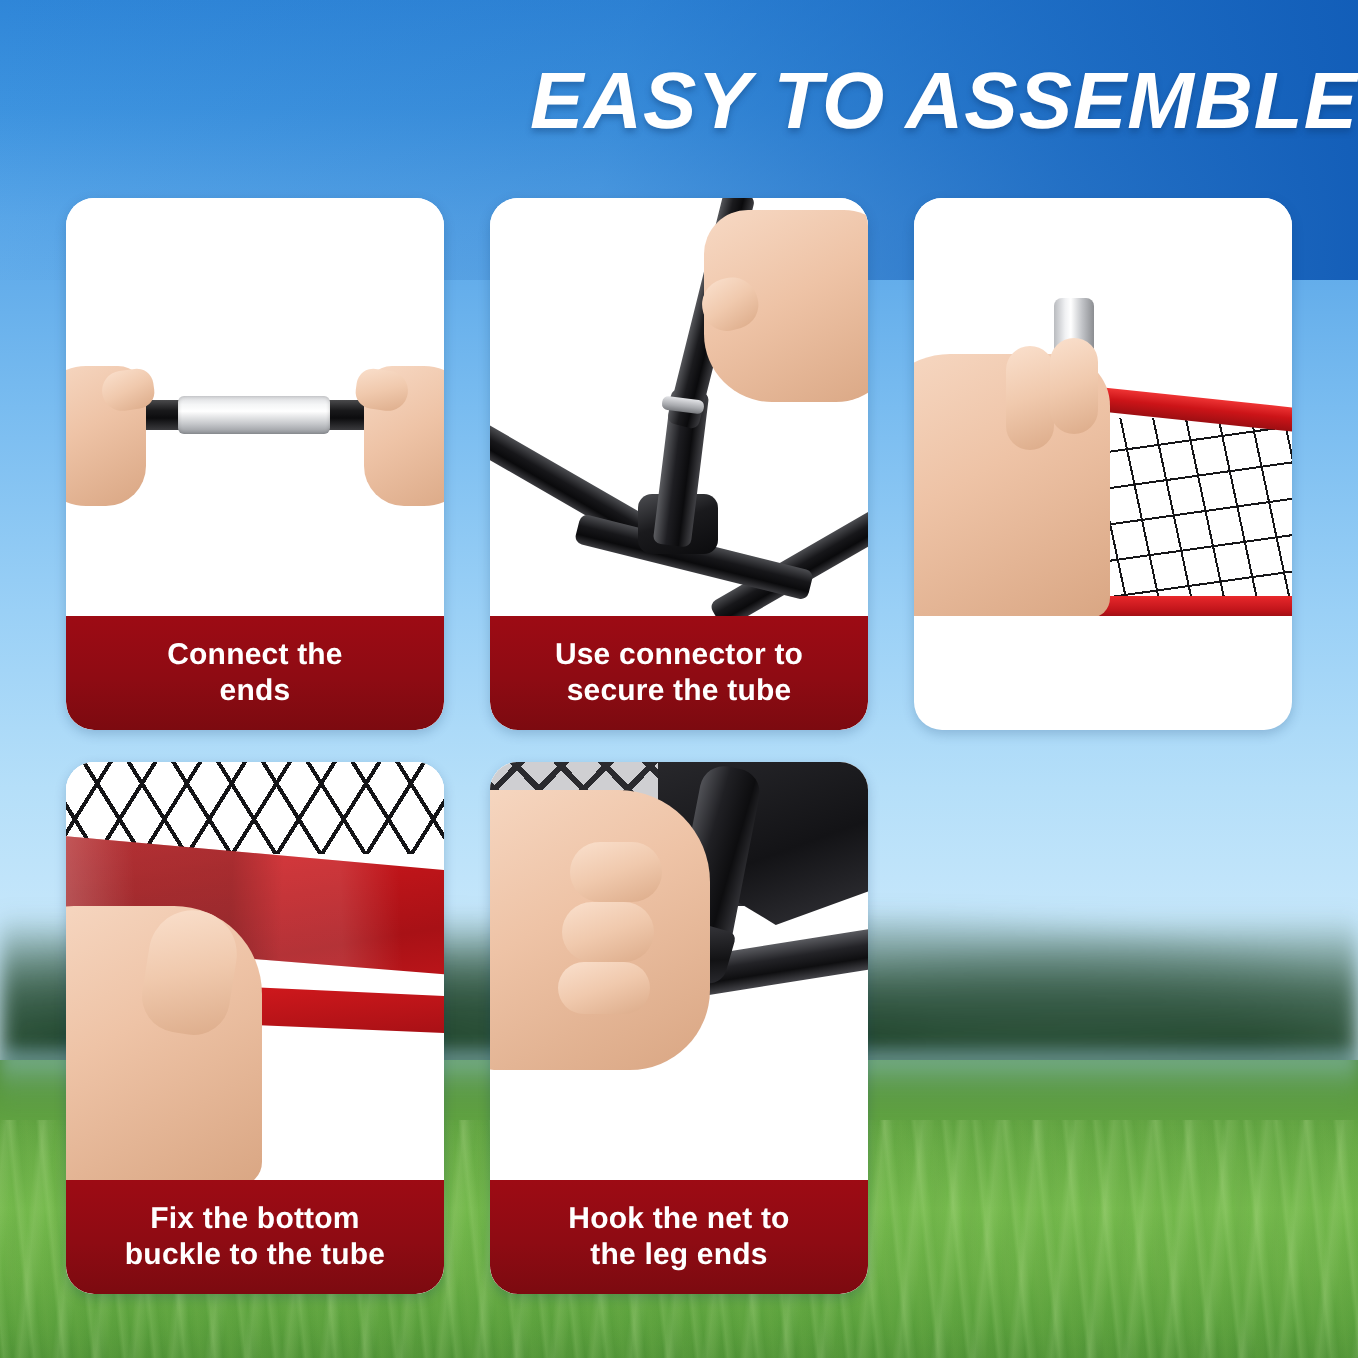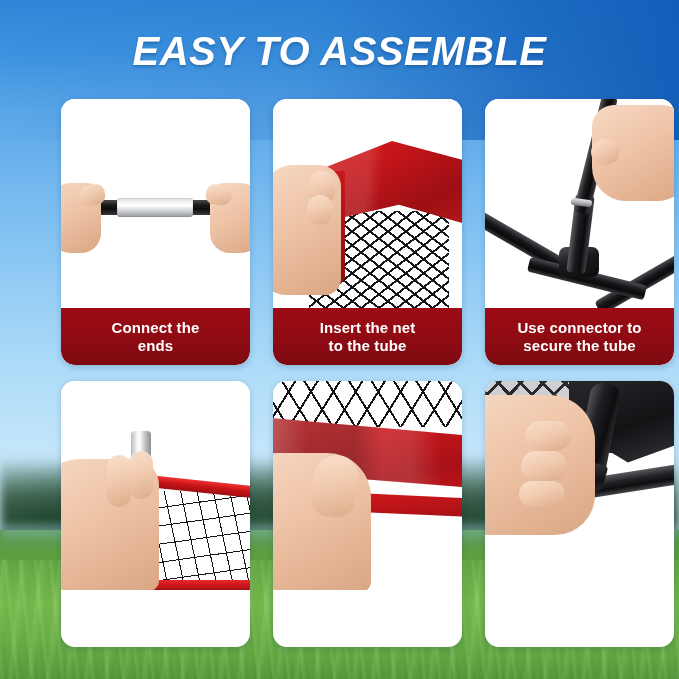--- a/index.html
+++ b/index.html
@@ -103,21 +103,21 @@
     background: linear-gradient(180deg, rgba(160,205,230,0.55) 0%, rgba(110,170,110,0.25) 60%, rgba(78,140,58,0) 100%);
     filter: blur(4px);
   }
 
   
   .heading {
     position: absolute;
     left: 0;
     top: 27px;
     width: 679px;
-    text-align: center;
+    text-align: right;
     font-size: 40px;
     line-height: 48px;
     font-weight: bold;
     font-style: italic;
     letter-spacing: 0.5px;
     color: #ffffff;
     text-shadow: 0 2px 3px rgba(10,50,100,0.35);
     white-space: nowrap;
   }
 
@@ -126,21 +126,20 @@
     position: absolute;
     left: 33px;
     top: 99px;
     width: 613px;
     height: 548px;
     display: grid;
     grid-template-columns: 189px 189px 189px;
     grid-template-rows: 266px 266px;
     column-gap: 23px;
     row-gap: 16px;
-    margin-left: 28px;
   }
 
   .card {
     position: relative;
     border-radius: 14px;
     overflow: hidden;
     background: #ffffff;
     box-shadow: 0 2px 6px rgba(10,50,100,0.22);
   }
 
@@ -543,39 +542,20 @@
         </div>
       </div>
       <div class="caption">
         <div>
           <span>Connect the</span>
           <span>ends</span>
         </div>
       </div>
     </div>
 
-    <div class="card">
-      <div class="photo">
-        <div class="photo-inner">
-          <div class="c2-net"></div>
-          <div class="c2-fabric"></div>
-          <div class="c2-fabric-fold"></div>
-          <div class="c2-fabric-left"></div>
-          <div class="c2-hand skin"></div>
-          <div class="c2-finger skin2" style="left:36px; top:72px;"></div>
-          <div class="c2-finger skin2" style="left:34px; top:96px; height:30px;"></div>
-        </div>
-      </div>
-      <div class="caption">
-        <div>
-          <span>Insert the net</span>
-          <span>to the tube</span>
-        </div>
-      </div>
-    </div>
 
     <div class="card">
       <div class="photo">
         <div class="photo-inner">
           <div class="c3-bar-l"></div>
           <div class="c3-bar-r"></div>
           <div class="c3-bar-b"></div>
           <div class="c3-tee"></div>
           <div class="c3-pole-low"></div>
           <div class="c3-pole-up"></div>
@@ -610,35 +590,47 @@
 
     <div class="card">
       <div class="photo">
         <div class="photo-inner">
           <div class="c5-net"></div>
           <div class="c5-strip"></div>
           <div class="c5-strip-hl"></div>
           <div class="c5-strip2"></div>
           <div class="c5-hand skin"></div>
           <div class="c5-thumb skin2"></div>
+        </div>
+      </div>
+      <div class="caption">
+        <div>
+          <span>Fix the bottom</span>
+          <span>buckle to the tube</span>
         </div>
       </div>
     </div>
 
     <div class="card">
       <div class="photo">
         <div class="photo-inner">
           <div class="c6-netbg"></div>
           <div class="c6-darkmass"></div>
           <div class="c6-leg"></div>
           <div class="c6-clip"></div>
           <div class="c6-hooktip"></div>
           <div class="c6-white"></div>
           <div class="c6-hand skin"></div>
           <div class="c6-finger skin2" style="left:40px; top:40px;"></div>
           <div class="c6-finger skin2" style="left:36px; top:70px;"></div>
           <div class="c6-finger skin2" style="left:34px; top:100px; height:26px;"></div>
         </div>
       </div>
+      <div class="caption">
+        <div>
+          <span>Hook the net to</span>
+          <span>the leg ends</span>
+        </div>
+      </div>
     </div>
 
   </div>
 </div>
 
 </body></html>

